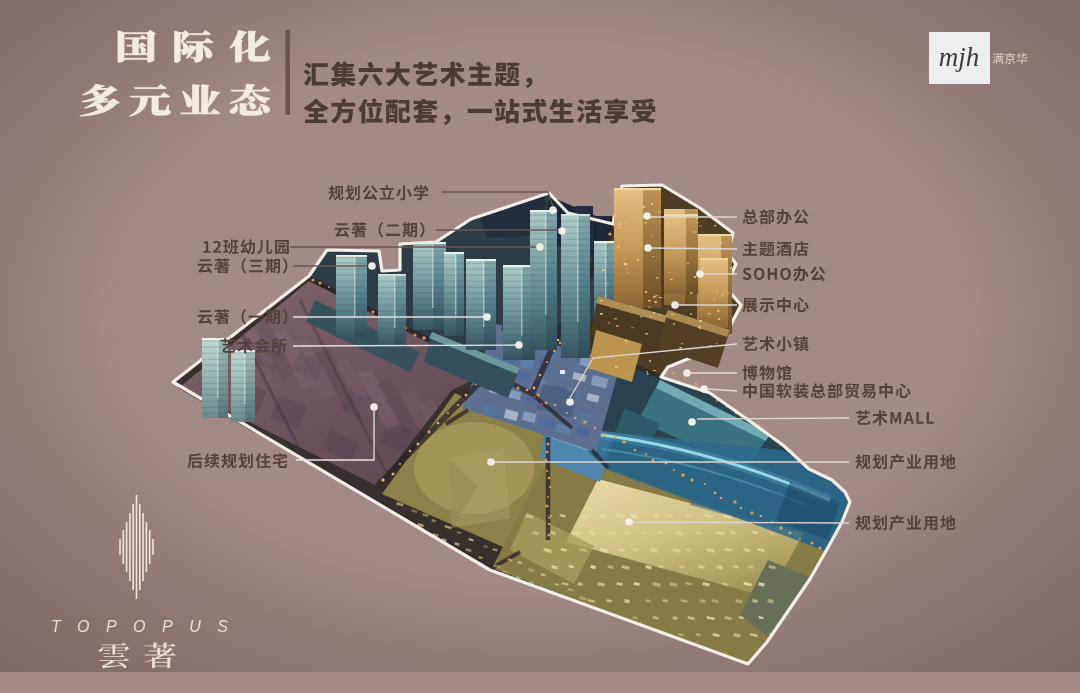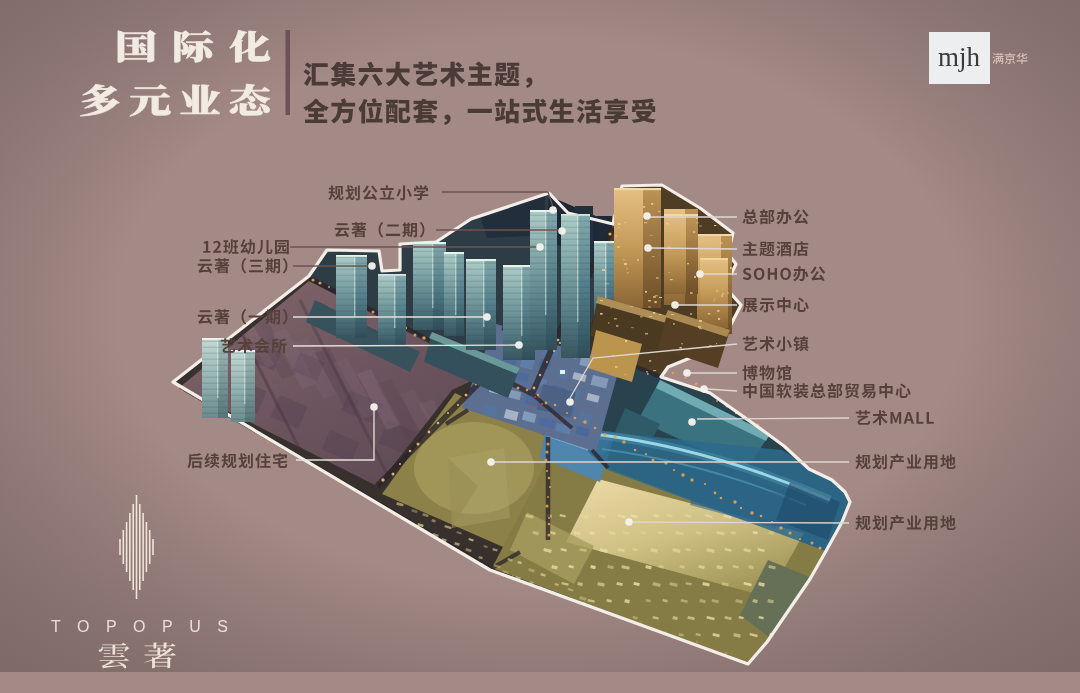--- a/index.html
+++ b/index.html
@@ -1,14 +1,14 @@
 <!DOCTYPE html>
 <html><head><meta charset="utf-8"><style>
 html,body{margin:0;padding:0;background:#a48a87;}
-#page{position:relative;width:1080px;height:672px;overflow:hidden;font-family:"Liberation Sans", sans-serif;}
+#page{position:relative;width:1080px;height:672px;overflow:hidden;font-family:"Liberation Sans", sans-serif;font-style:italic;}
 </style></head><body>
 <div id="page">
 <svg width="1080" height="693" viewBox="0 0 1080 693">
 <defs>
         <radialGradient id="vig" cx="50%" cy="45%" r="75%">
           <stop offset="52%" stop-color="#000" stop-opacity="0"></stop>
           <stop offset="100%" stop-color="#41302d" stop-opacity="0.38"></stop>
         </radialGradient>
         <pattern id="flr" width="6" height="6" patternUnits="userSpaceOnUse">
           <rect width="6" height="6" fill="none"></rect>

